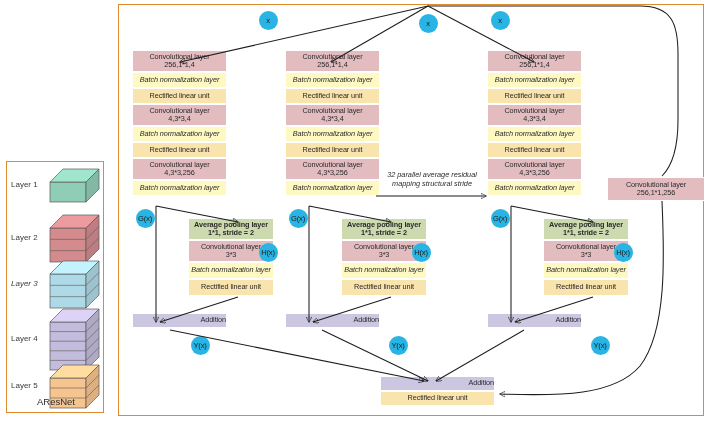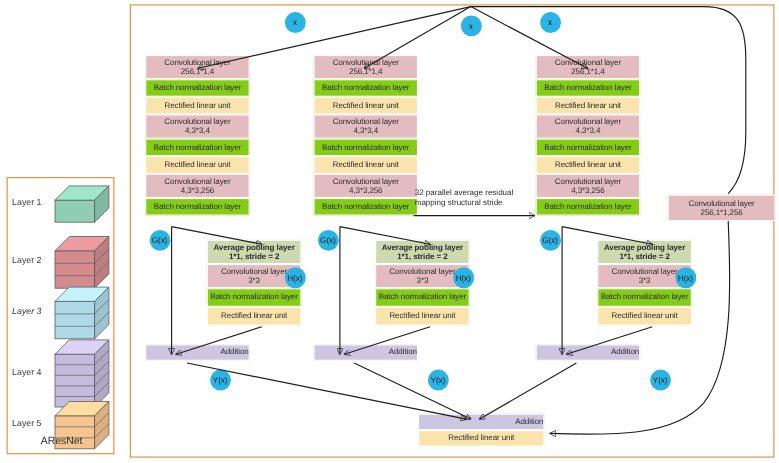--- a/index.html
+++ b/index.html
@@ -64,21 +64,21 @@
     justify-content:center;
     color:#2b2b2b;
     font-size:7.3px;
     line-height:1.12;
     text-align:center;
     letter-spacing:-0.1px;
     white-space:nowrap;
   }
   .blk .l2{ display:block; }
   .c-conv{ background:#e3bcc0; }
-  .c-bn  { background:#84cc16; }
+  .c-bn  { background:#fef9c3;font-style:italic; }
   .c-relu{ background:#fae4ae; }
   .c-pool{ background:#cdd9ae;font-weight:bold; }
   .c-add { background:#ccc6e0;align-items:flex-end; }
 
   
   .node{
     position:absolute;
     border-radius:50%;
     background:#29b4e3;
     color:#1b1b1b;
@@ -88,21 +88,23 @@
     font-size:7.6px;
     letter-spacing:-0.2px;
   }
 
   
   .annot{
     position:absolute;
     font-size:7.3px;
     line-height:1.18;
     color:#2b2b2b;
+    text-align:center;
     white-space:nowrap;
+    font-style:italic;
   }
 
   
   #edges{
     position:absolute;
     left:0; top:0;
     width:708px; height:421px;
     pointer-events:none;
   }
   #edges path, #edges line{

